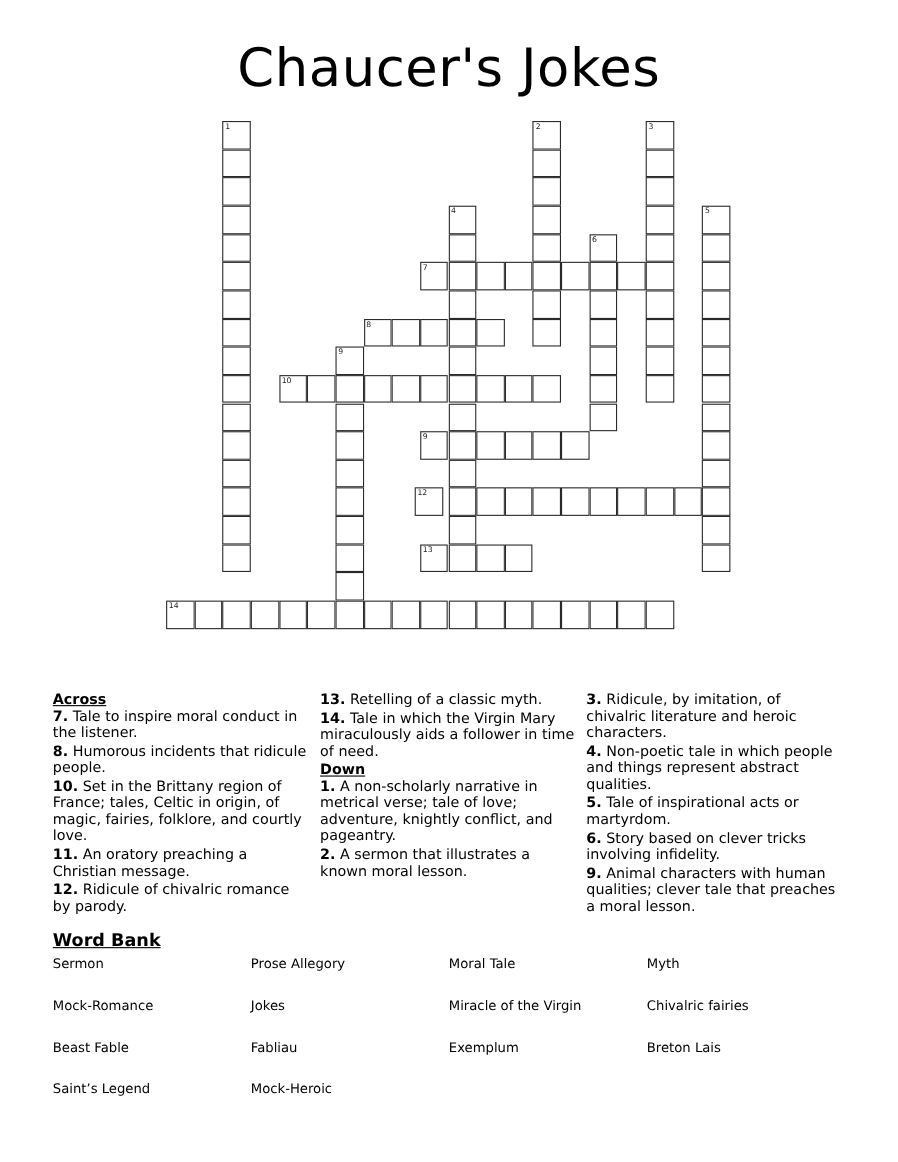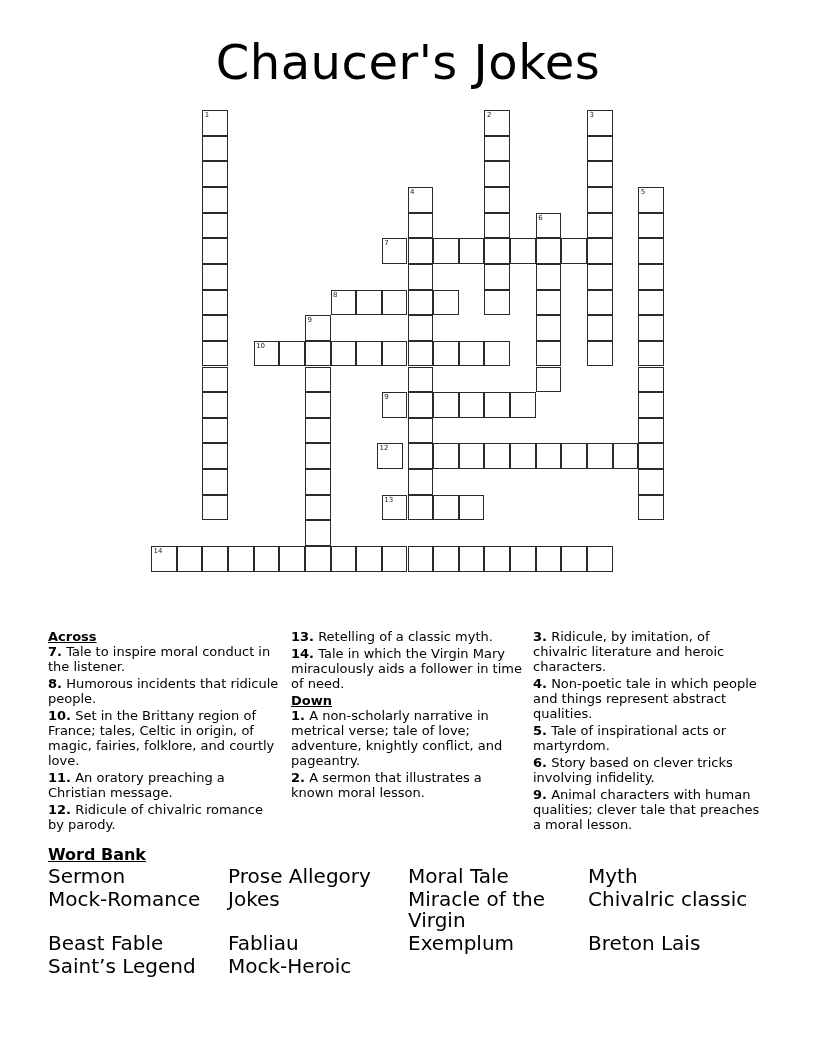--- a/index.html
+++ b/index.html
@@ -13,21 +13,21 @@
     .cell .num { position:absolute; top:0px; left:1.5px; font-size:7px; line-height:8px; color:#222; }
     .clues { position:absolute; top:629px; font-size:13px; line-height:15px; }
     .clues .hdr { text-decoration:underline; font-weight:bold; }
     .clue { margin-bottom:2px; }
     .clue b { font-weight:bold; }
     .col1 { left:48px; width:232px; }
     .col2 { left:291px; width:232px; }
     .col3 { left:533px; width:232px; }
     .wordbank { position:absolute; left:48px; top:845px; width:740px; }
     .wordbank .wbhdr { font-size:16px; font-weight:bold; text-decoration:underline; margin-bottom:2px; }
-    .wb-grid { display:grid; grid-template-columns:180px 180px 180px 180px; row-gap:2px; font-size:20px; line-height:21px; }
+    .wb-grid { display:grid; grid-template-columns:180px 180px 180px 180px; row-gap:17px; font-size:12px; line-height:21px; }
   </style>
 </head>
 <body>
 
 <div class="title">Chaucer's Jokes</div>
 
 <div class="grid" id="grid">
     <div class="cell" style="left: 51.3px; top: 0px;">
       <span class="num">1</span>
     </div>
@@ -214,21 +214,21 @@
 <div class="wordbank">
   <div class="wbhdr">Word Bank</div>
   <div class="wb-grid">
     <div>Sermon</div>
     <div>Prose Allegory</div>
     <div>Moral Tale</div>
     <div>Myth</div>
     <div>Mock-Romance</div>
     <div>Jokes</div>
     <div>Miracle of the Virgin</div>
-    <div>Chivalric classic</div>
+    <div>Chivalric fairies</div>
     <div>Beast Fable</div>
     <div>Fabliau</div>
     <div>Exemplum</div>
     <div>Breton Lais</div>
     <div>Saint’s Legend</div>
     <div>Mock-Heroic</div>
   </div>
 </div>
 
 </body></html>

